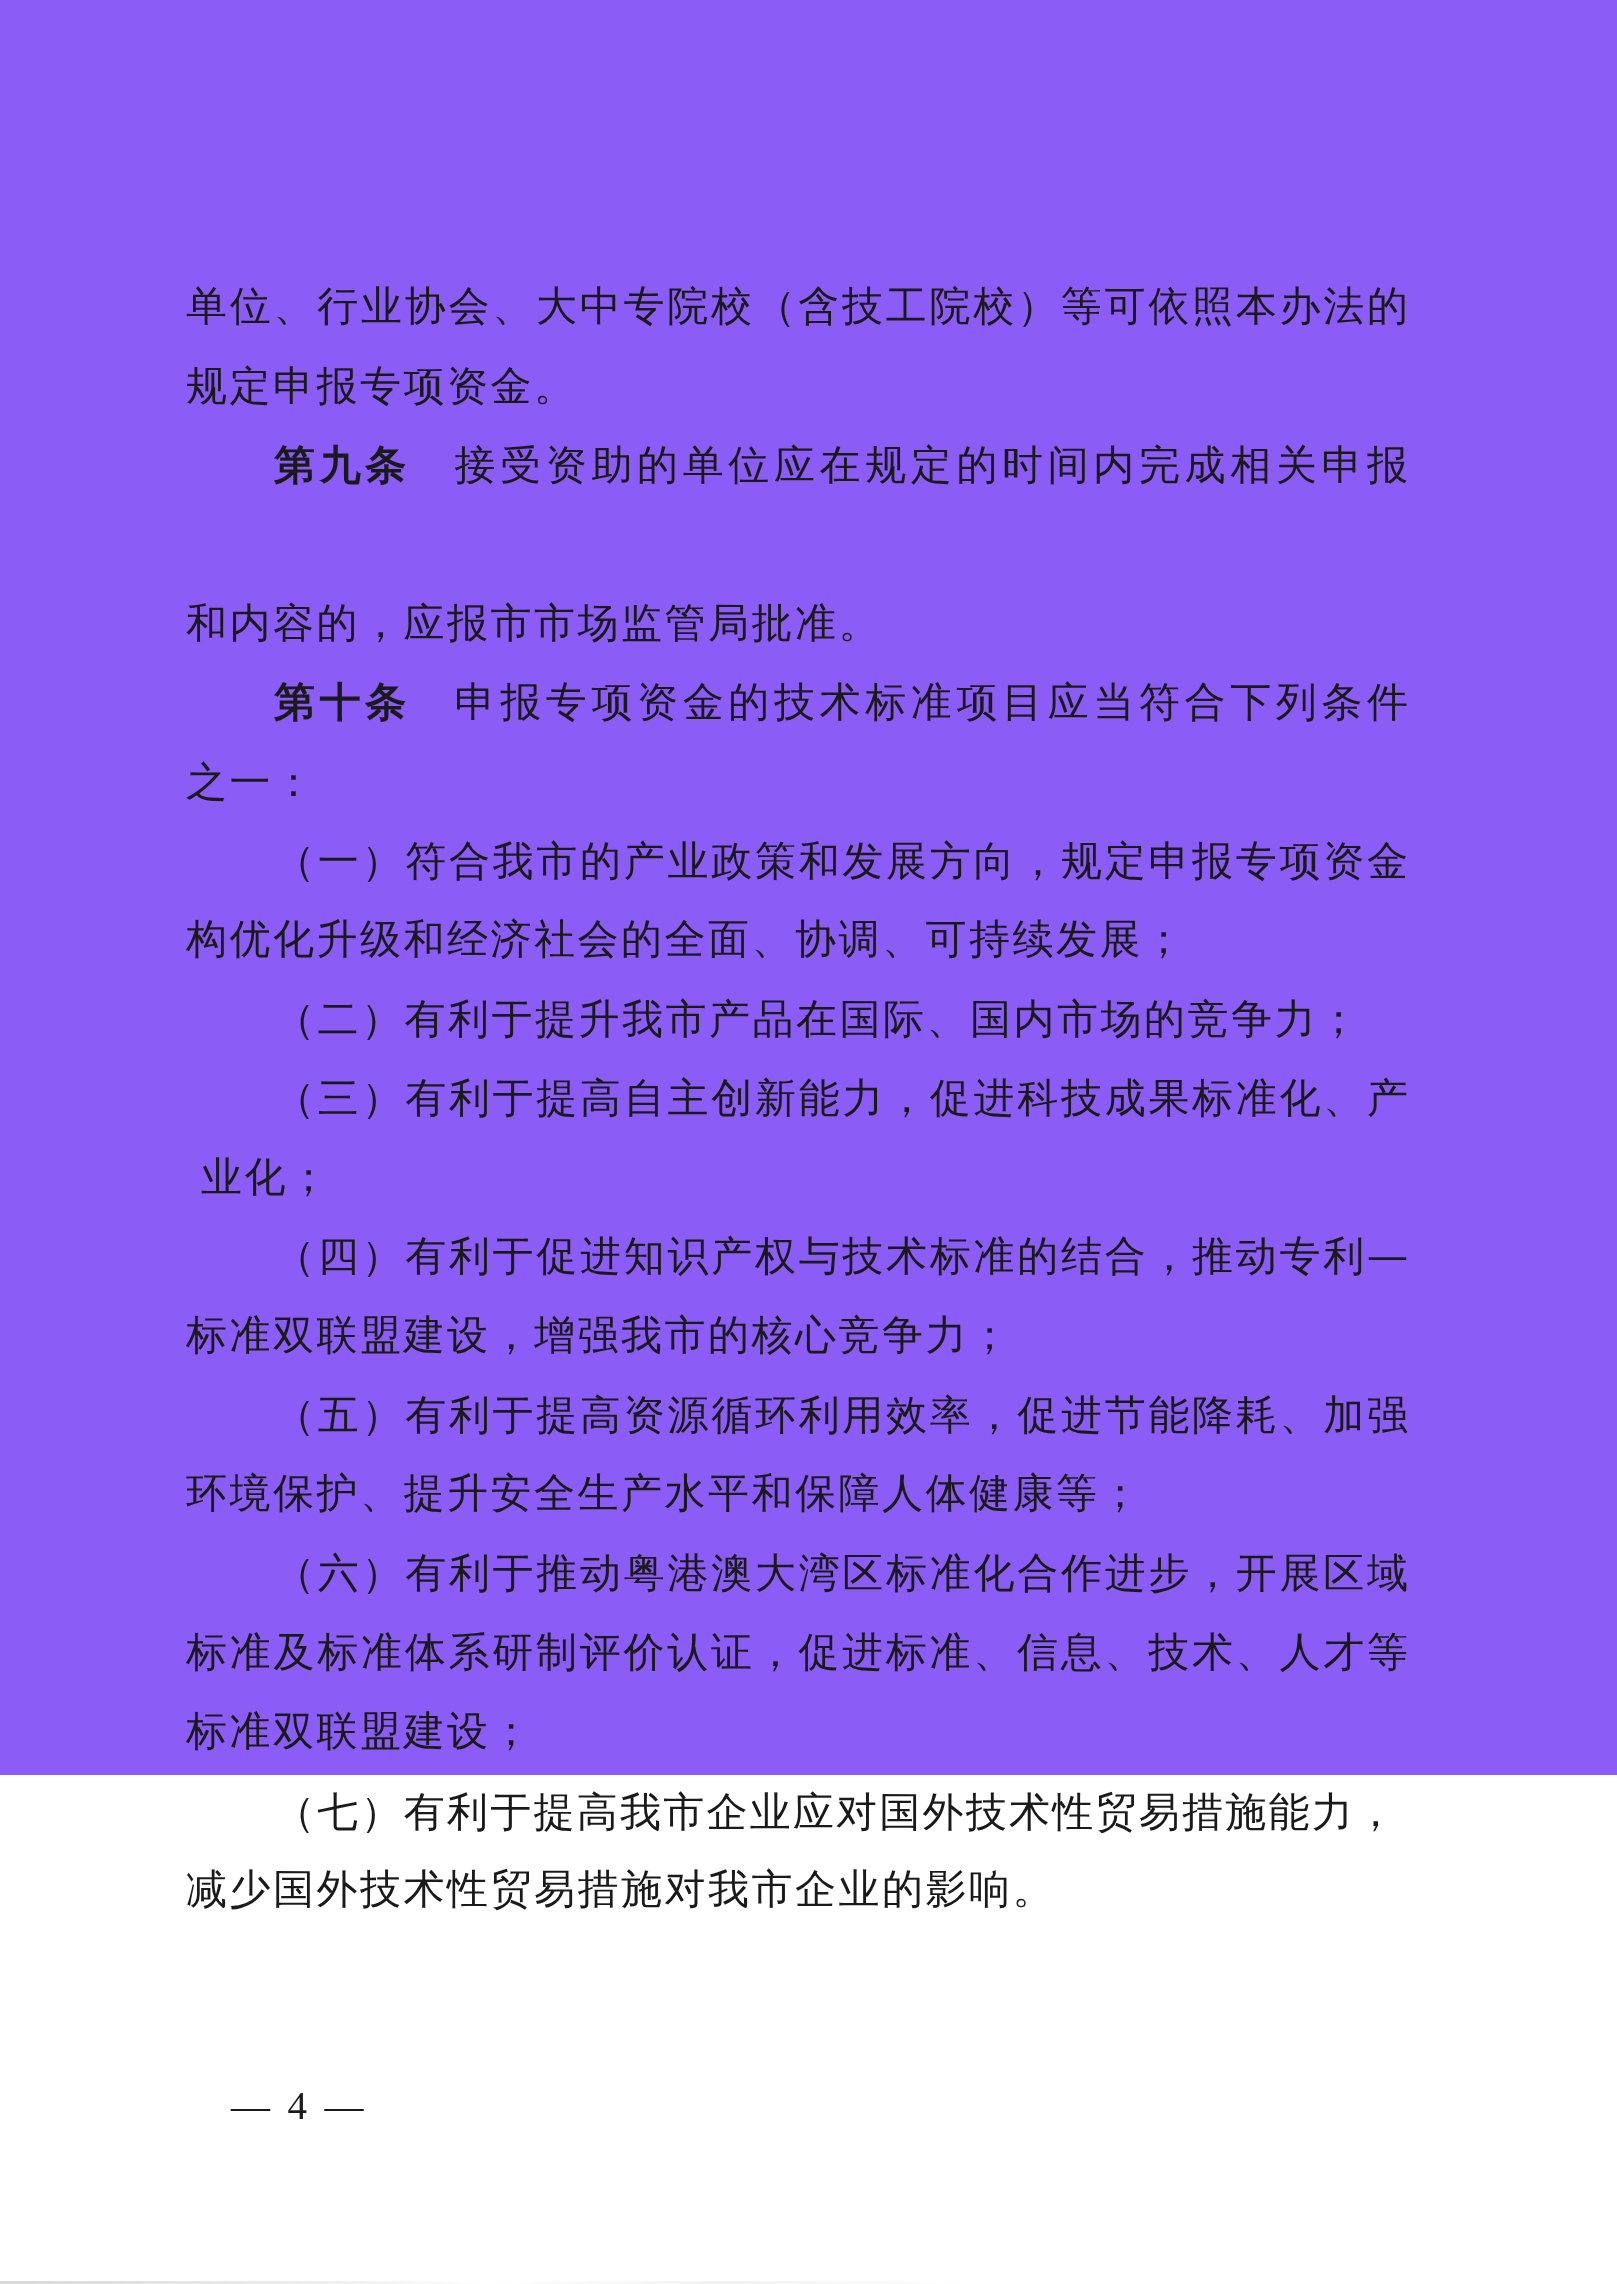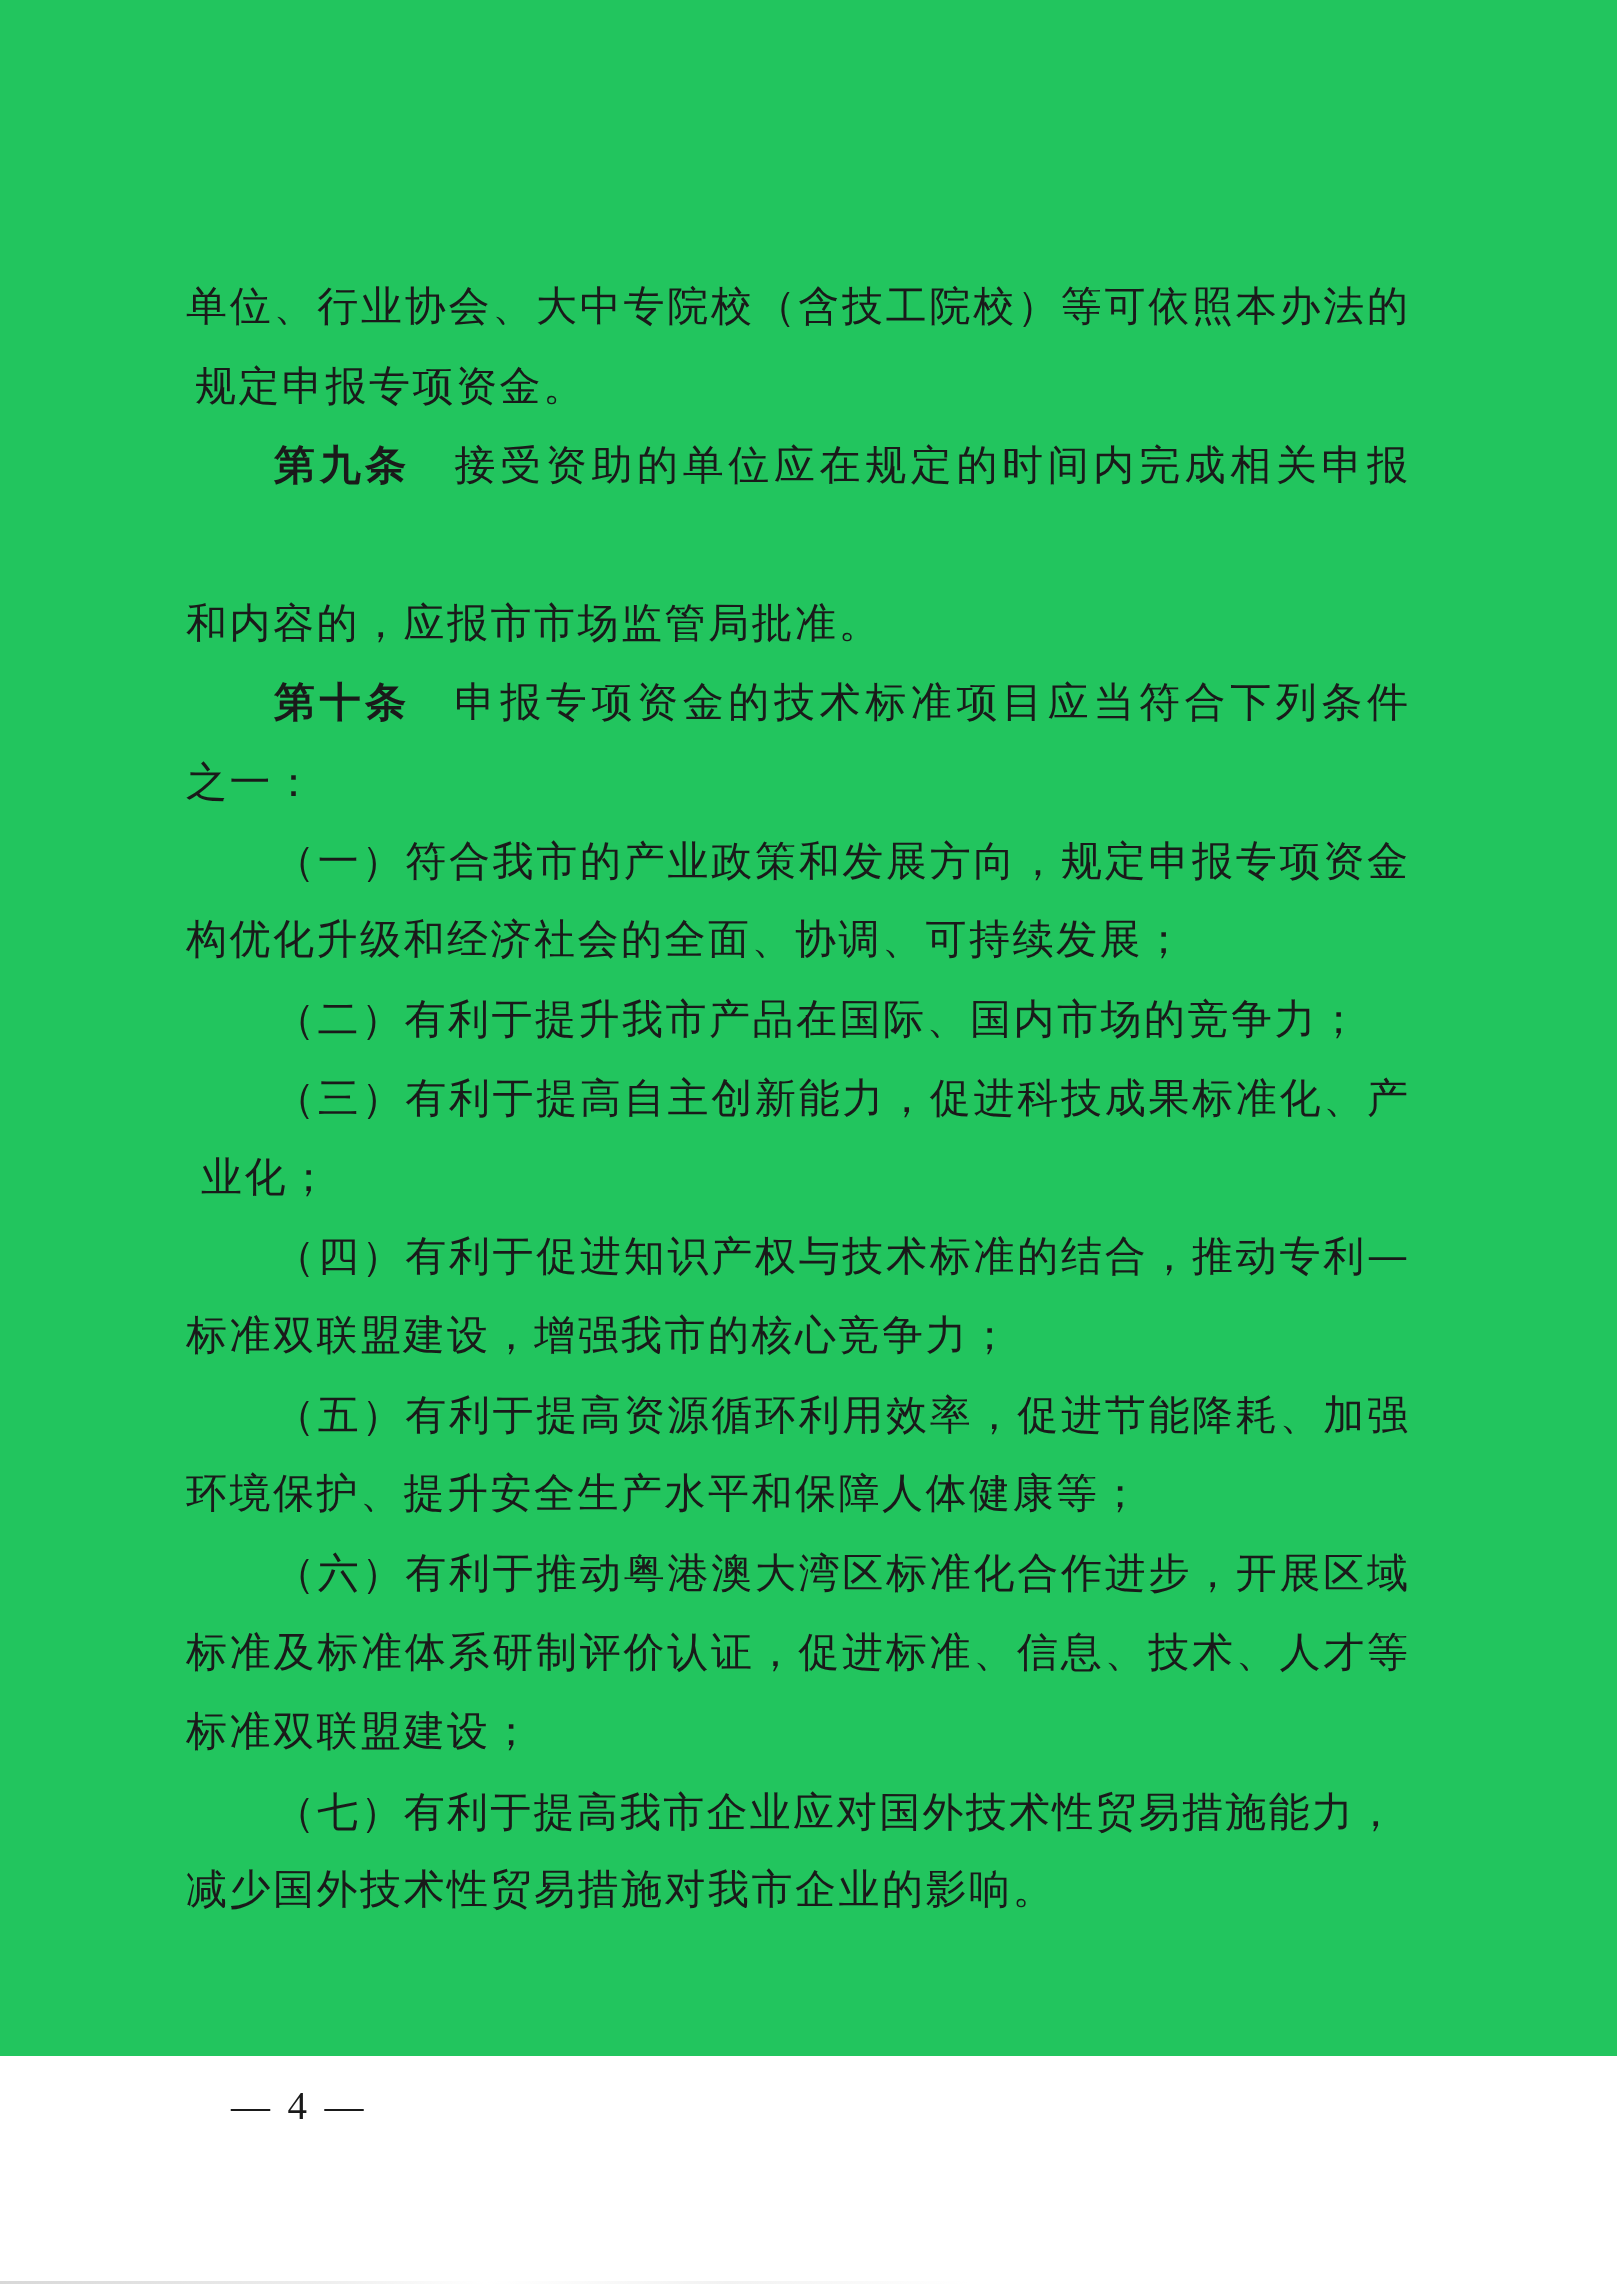--- a/index.html
+++ b/index.html
@@ -12,22 +12,22 @@
     height: 2285px;
     position: relative;
     overflow: hidden;
     font-family: "DejaVu Serif", "Liberation Serif", serif;
     color: #1a1a1a;
   }
   .page {
     position: absolute;
     left: 0; top: 0;
     width: 1617px;
-    height: 2056px;
-    background: #22c55e;
+    height: 1775px;
+    background: #8b5cf6;
   }
   .line {
     position: absolute;
     height: 45px;
     line-height: 45px;
     font-size: 41px;
     white-space: nowrap;
     letter-spacing: 2.5px;
   }
   .line.full {
@@ -63,21 +63,21 @@
     height: 3.9px;
     background: linear-gradient(to right, #d8d8d8 0%, #eeeeee 20%, #ffffff 30%, #f2f2f2 45%, #ffffff 60%);
   }
 </style>
 </head>
 <body>
 
 <div class="page">
 
   <div class="line full" style="left:186px; top:284px; width:1222px;">单位、行业协会、大中专院校（含技工院校）等可依照本办法的</div>
-  <div class="line" style="left:186px; top:364px;margin-left:9px;">规定申报专项资金。</div>
+  <div class="line" style="left:186px; top:364px;">规定申报专项资金。</div>
 
   <div class="line full" style="left:274px; top:443px; width:1134px;">
     <span class="b">第九条</span><span class="gap"></span><span>接受资助的单位应在规定的时间内完成相关申报</span>
   </div>
   <div class="line" style="left:186px; top:601px;">和内容的，应报市市场监管局批准。</div>
 
   <div class="line full" style="left:274px; top:680px; width:1134px;">
     <span class="b">第十条</span><span class="gap"></span><span>申报专项资金的技术标准项目应当符合下列条件</span>
   </div>
   <div class="line" style="left:186px; top:760px;">之一：</div>

